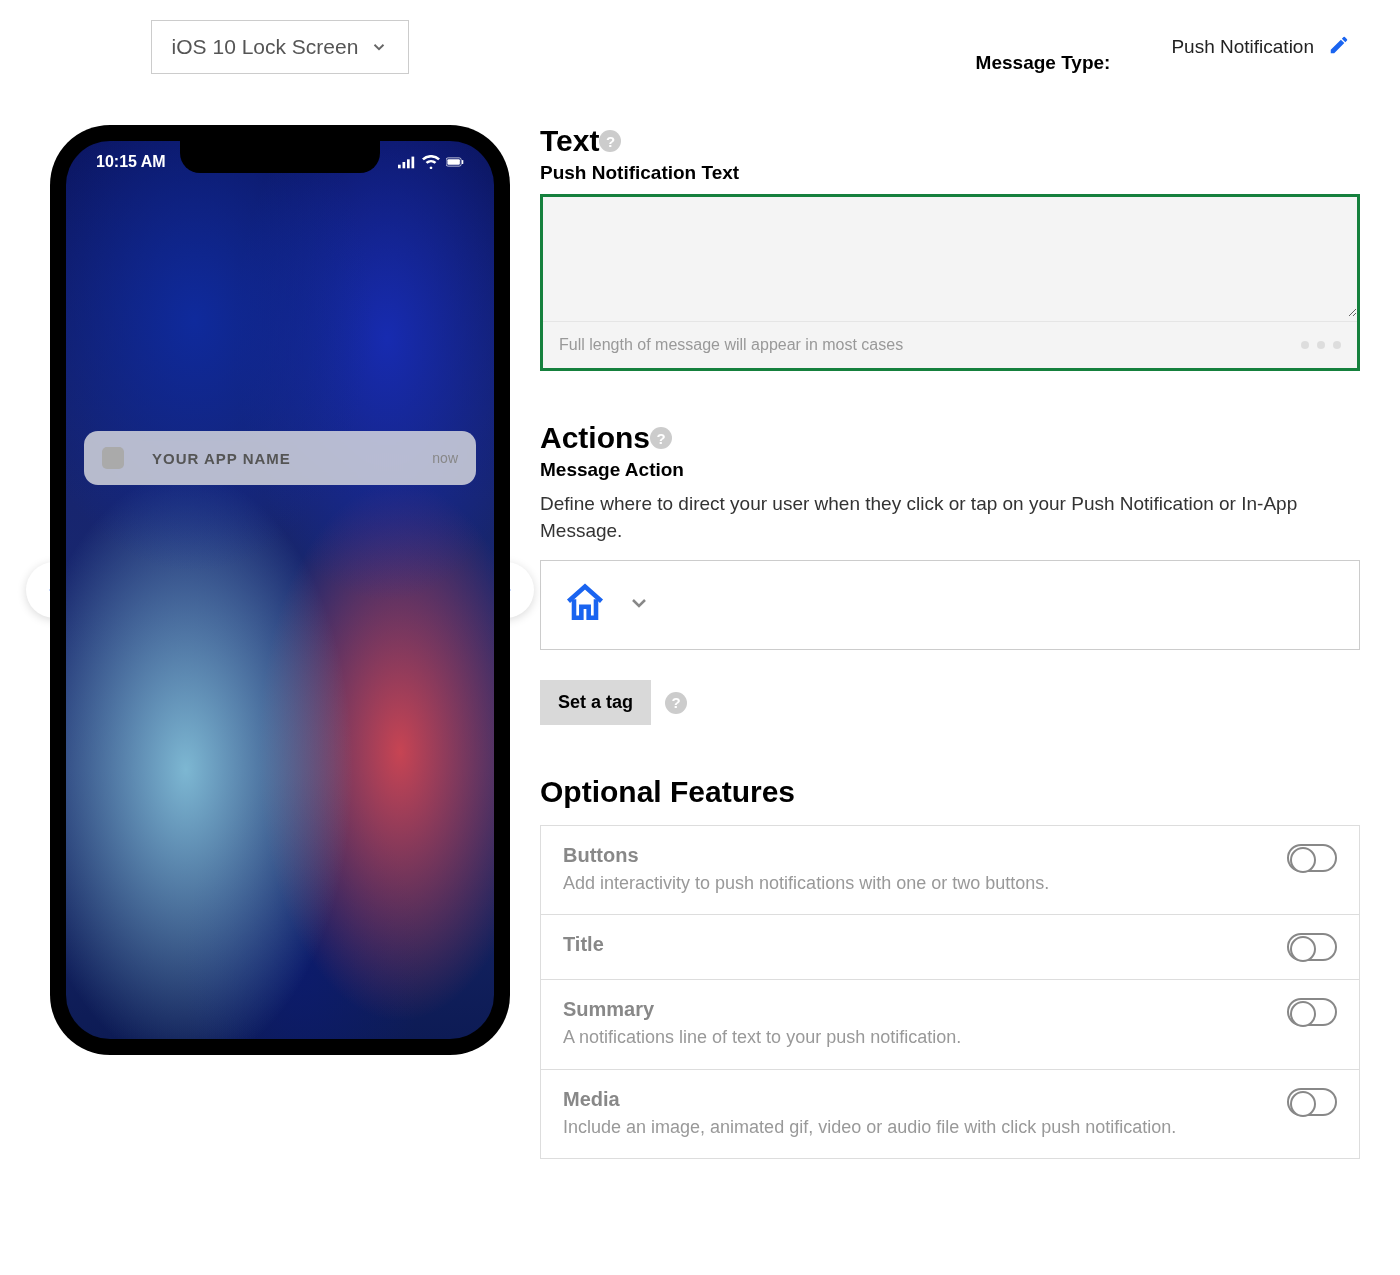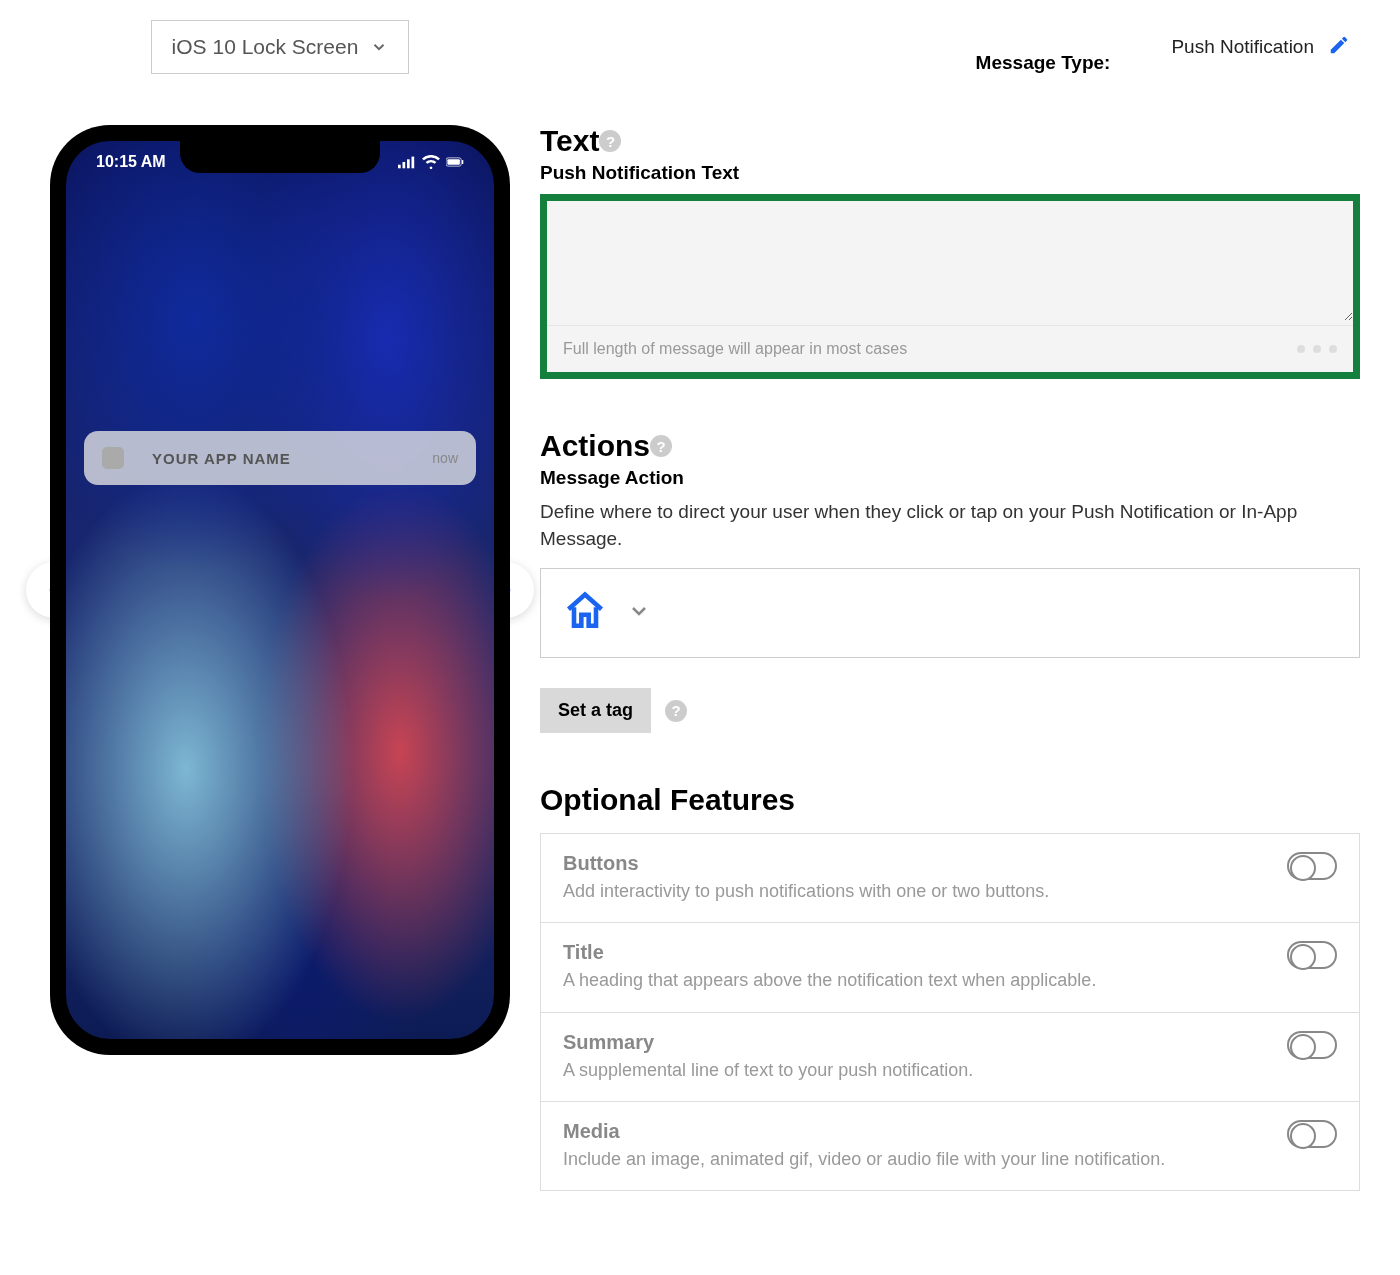--- a/index.html
+++ b/index.html
@@ -73,21 +73,21 @@
 .msgtype-row { display:flex; justify-content:flex-end; align-items:center; gap:14px; margin-bottom:50px; padding-right:10px;}
 .msgtype-label { font-size:19px; font-weight:700;margin-top:32px; }
 .msgtype-val { font-size:19px; color:#222;margin-left:47px; }
 .edit-icon svg { width:22px; height:22px; fill:#1a64f0; cursor:pointer; }
 
 .section-head { display:flex; justify-content:flex-start; align-items:center; margin-bottom:4px;}
 .section-title { font-size:30px; font-weight:800; }
 .help-icon { width:22px; height:22px; border-radius:50%; background:#ccc; color:#fff; display:flex;align-items:center;justify-content:center;font-size:15px;font-weight:700; cursor:pointer;}
 .subhead { font-size:19px; font-weight:700; margin-bottom:10px; }
 
-.text-card { background:#f4f4f4; border:7px solid #15803d; margin-bottom:50px;}
+.text-card { background:#f4f4f4; border:3px solid #15803d; margin-bottom:50px;}
 .text-area { width:100%; height:120px; background:#f4f4f4; border:none; resize:both; padding:12px; font-size:16px; }
 .text-footer { border-top:1px solid #e5e5e5; padding:14px 16px; display:flex; align-items:center; gap:12px; color:#999; font-size:16px;}
 .dots { display:flex; gap:8px; margin-left:auto;}
 .dot { width:8px;height:8px;border-radius:50%;background:#ddd;}
 
 .desc { font-size:19px; color:#333; line-height:1.4; margin-bottom:16px;}
 
 .action-card {
   border:1px solid #ccc; padding:20px 22px; display:flex; align-items:center; gap:20px;
   cursor:pointer; margin-bottom:30px;
@@ -229,33 +229,32 @@
       <div class="feat-item">
         <div class="feat-text">
           <div class="feat-title">Buttons</div>
           <div class="feat-desc">Add interactivity to push notifications with one or two buttons.</div>
         </div>
         <div class="toggle"></div>
       </div>
       <div class="feat-item">
         <div class="feat-text">
           <div class="feat-title">Title</div>
-          <div class="feat-desc">A heading that appears above the notification text when applicable.</div>
         </div>
         <div class="toggle"></div>
       </div>
       <div class="feat-item">
         <div class="feat-text">
           <div class="feat-title">Summary</div>
-          <div class="feat-desc">A supplemental line of text to your push notification.</div>
+          <div class="feat-desc">A notifications line of text to your push notification.</div>
         </div>
         <div class="toggle"></div>
       </div>
       <div class="feat-item">
         <div class="feat-text">
           <div class="feat-title">Media</div>
-          <div class="feat-desc">Include an image, animated gif, video or audio file with your line notification.</div>
+          <div class="feat-desc">Include an image, animated gif, video or audio file with click push notification.</div>
         </div>
         <div class="toggle"></div>
       </div>
     </div>
   </div>
 </div>
 
 </body></html>

